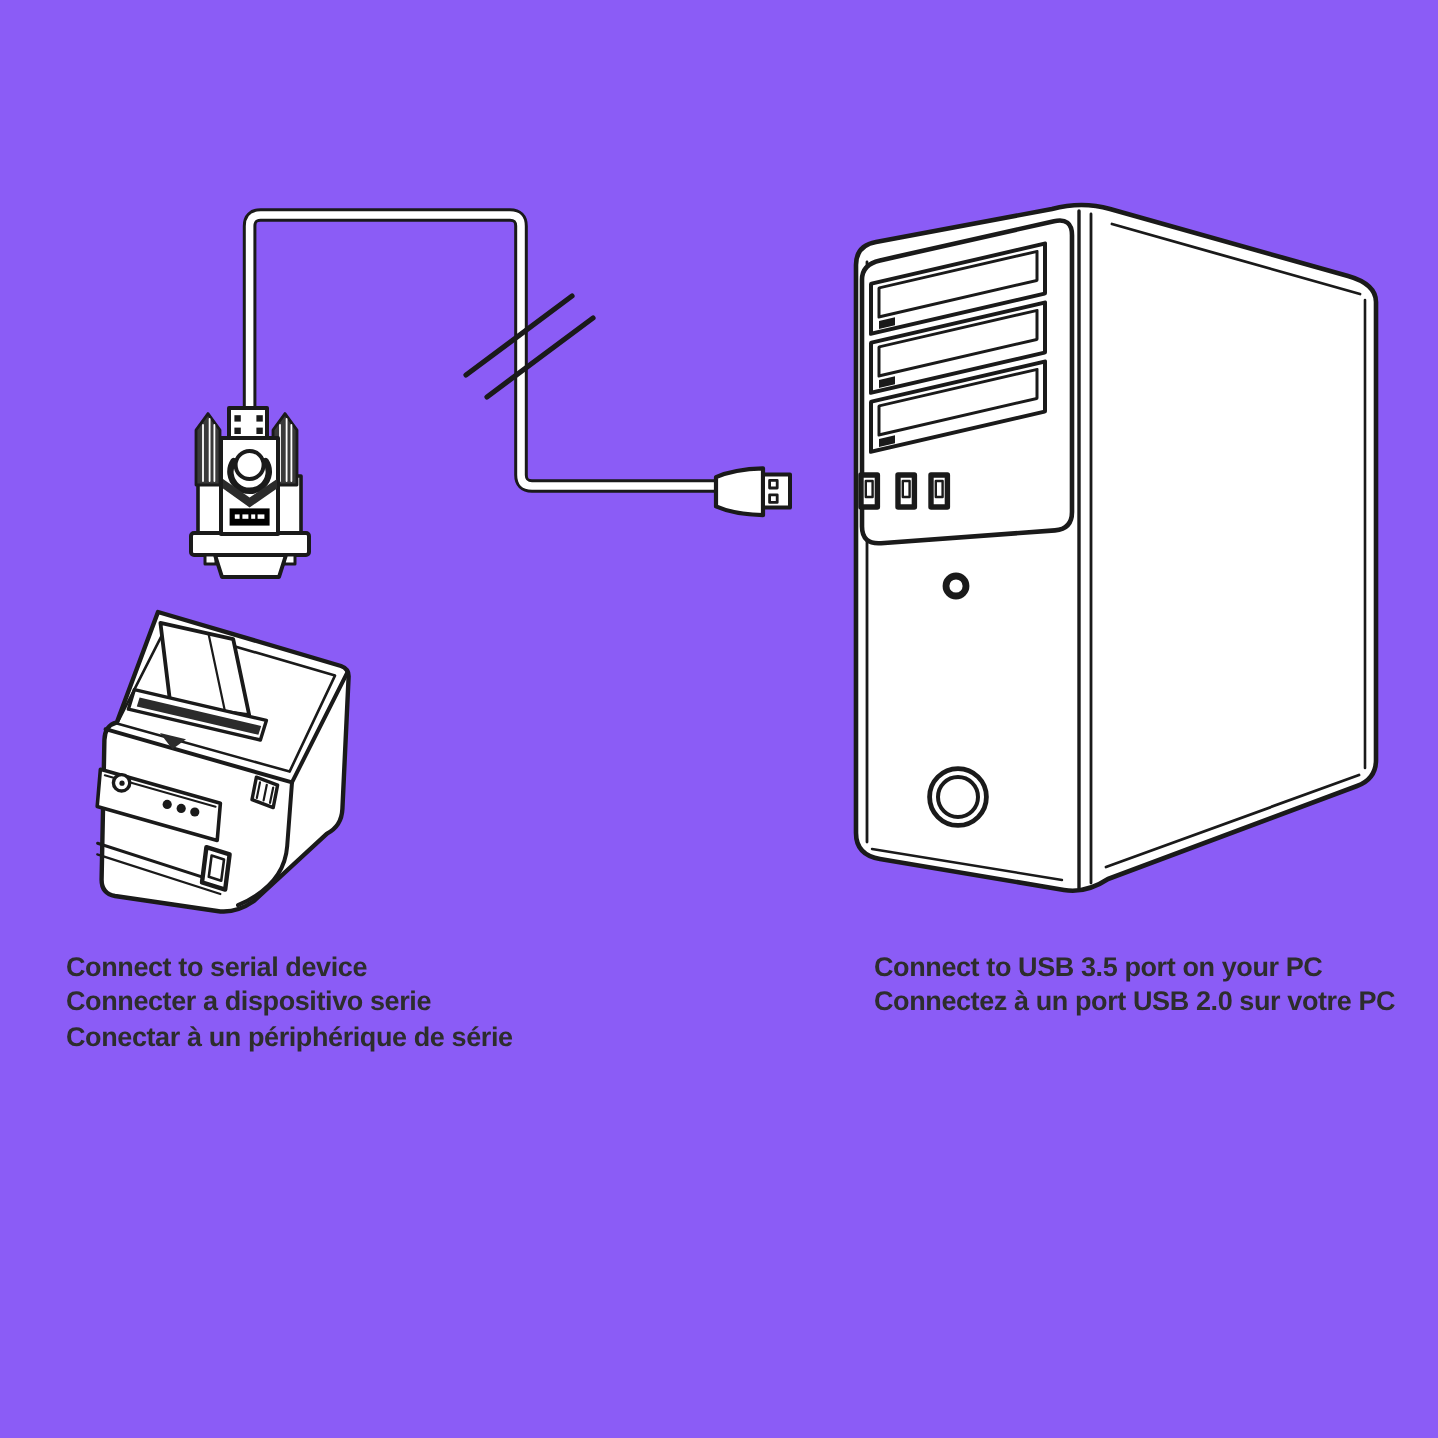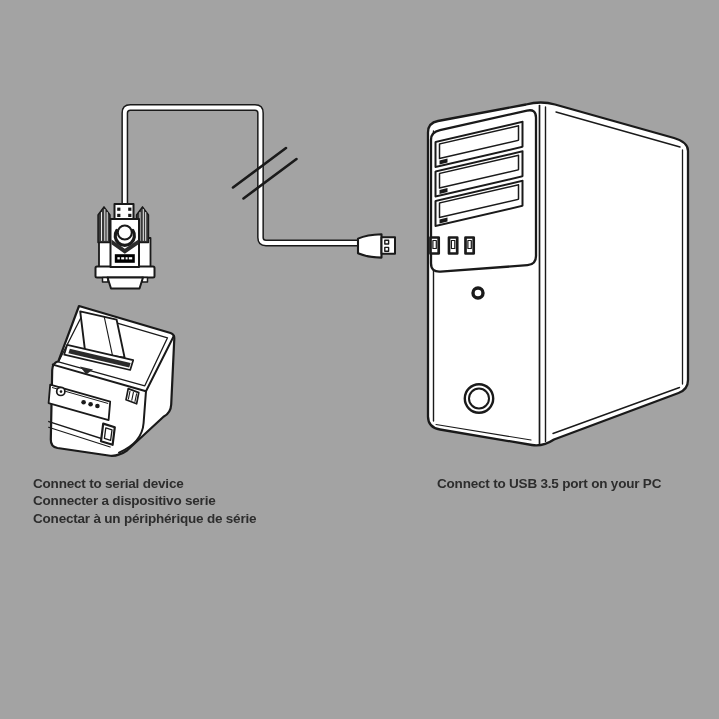--- a/index.html
+++ b/index.html
@@ -1,19 +1,19 @@
 <!DOCTYPE html>
 <html><head>
 <meta charset="utf-8">
 <style>
   html,body{margin:0;padding:0;background:#ffffff;}
   .stage{
     position:relative;
     width:719px;height:719px;
-    background:#a3a3a3;
+    background:#8b5cf6;
     overflow:hidden;
     font-family:"Liberation Sans", sans-serif;
   }
   .diagram-svg{position:absolute;left:0;top:0;}
   .caption{
     position:absolute;
     font-size:13.5px;
     line-height:17.3px;
     font-weight:600;
     letter-spacing:-0.2px;
@@ -164,15 +164,16 @@
     </g>
   </svg>
 
   <div class="caption caption-left">
     <div>Connect to serial device</div>
     <div>Connecter a dispositivo serie</div>
     <div>Conectar à un périphérique de série</div>
   </div>
   <div class="caption caption-right">
     <div>Connect to USB 3.5 port on your PC</div>
+    <div>Connectez à un port USB 2.0 sur votre PC</div>
   </div>
 
 </div>
 
 </body></html>

